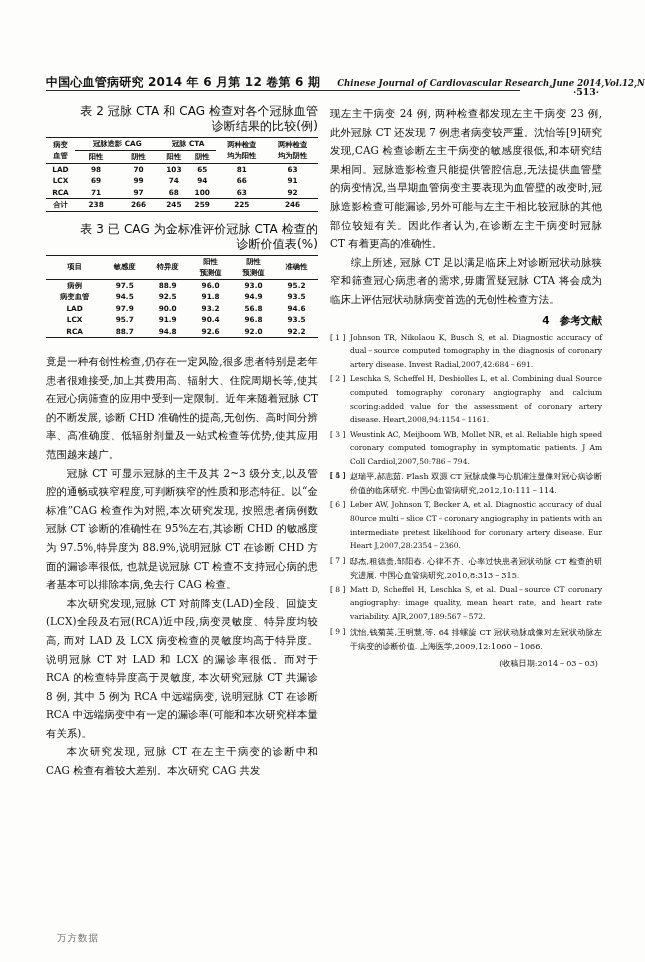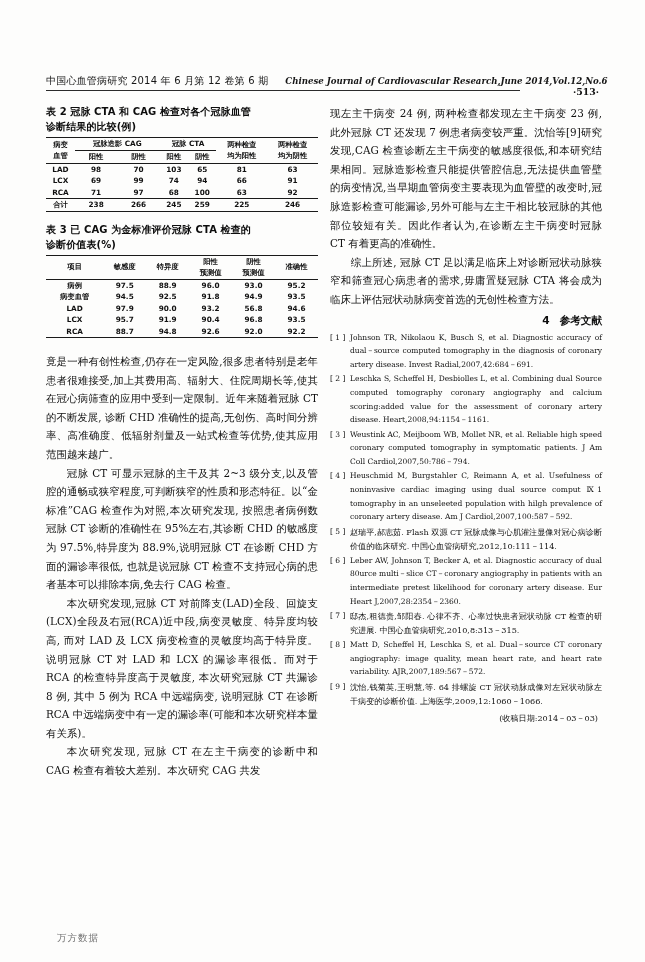--- a/index.html
+++ b/index.html
@@ -28,22 +28,22 @@
   .runhead {
     position: absolute;
     left: 46px;
     top: 74px;
     width: 553px;
     display: flex;
     align-items: baseline;
   }
   .runhead-cn {
     font-family: "DejaVu Sans", "Liberation Sans", sans-serif;
-    font-size: 10px;
-    font-weight: 400;
+    font-size: 12px;
+    font-weight: 700;
     letter-spacing: 0.2px;
     color: #161616;
     white-space: nowrap;
   }
   .runhead-en {
     font-family: "DejaVu Serif", "Liberation Serif", serif;
     font-style: italic;
     font-weight: 700;
     font-size: 8.6px;
     color: #161616;
@@ -74,23 +74,23 @@
     top: 104px;
     width: 272px;
   }
   .col-left  { left: 46px; }
   .col-right { left: 330px; }
 
   
   .tbl-block { margin-bottom: 10px; }
   .tbl-caption {
     font-family: "DejaVu Sans", "Liberation Sans", sans-serif;
-    font-size: 10px;
-    font-weight: 700;
-    text-align: left;
+    font-size: 12px;
+    font-weight: 400;
+    text-align: right;
     line-height: 15px;
     color: #0d0d0d;
     letter-spacing: 0.1px;
   }
   table.sci {
     width: 100%;
     border-collapse: collapse;
     margin-top: 3px;
     font-family: "DejaVu Sans", "Liberation Sans", sans-serif;
     font-size: 7.3px;
@@ -360,21 +360,20 @@
       <li class="ref">
         <span class="mark">[ 2 ]</span>
         <span>Leschka S, Scheffel H, Desbiolles L, et al. Combining dual Source computed tomography coronary angiography and calcium scoring:added value for the assessment of coronary artery disease. Heart,2008,94:1154－1161.</span>
       </li>
       <li class="ref">
         <span class="mark">[ 3 ]</span>
         <span>Weustink AC, Meijboom WB, Mollet NR, et al. Reliable high speed coronary computed tomography in symptomatic patients. J Am Coll Cardiol,2007,50:786－794.</span>
       </li>
       <li class="ref">
         <span class="mark">[ 4 ]</span>
-        <span>Heuschmid M, Burgstahler C, Reimann A, et al. Usefulness of noninvasive cardiac imaging using dual source comput Ⅸ1 tomography in an unseleeted population with hilgh prevalence of coronary artery disease. Am J Cardiol,2007,100:587－592.</span>
       </li>
       <li class="ref cn">
         <span class="mark">[ 5 ]</span>
         <span>赵瑞平,郝志茹. Flash 双源 CT 冠脉成像与心肌灌注显像对冠心病诊断价值的临床研究. 中国心血管病研究,2012,10:111－114.</span>
       </li>
       <li class="ref">
         <span class="mark">[ 6 ]</span>
         <span>Leber AW, Johnson T, Becker A, et al. Diagnostic accuracy of dual 80urce multi－slice CT－coronary angiography in patients with an intermediate pretest likelihood for coronary artery disease. Eur Heart J,2007,28:2354－2360.</span>
       </li>
       <li class="ref cn">

